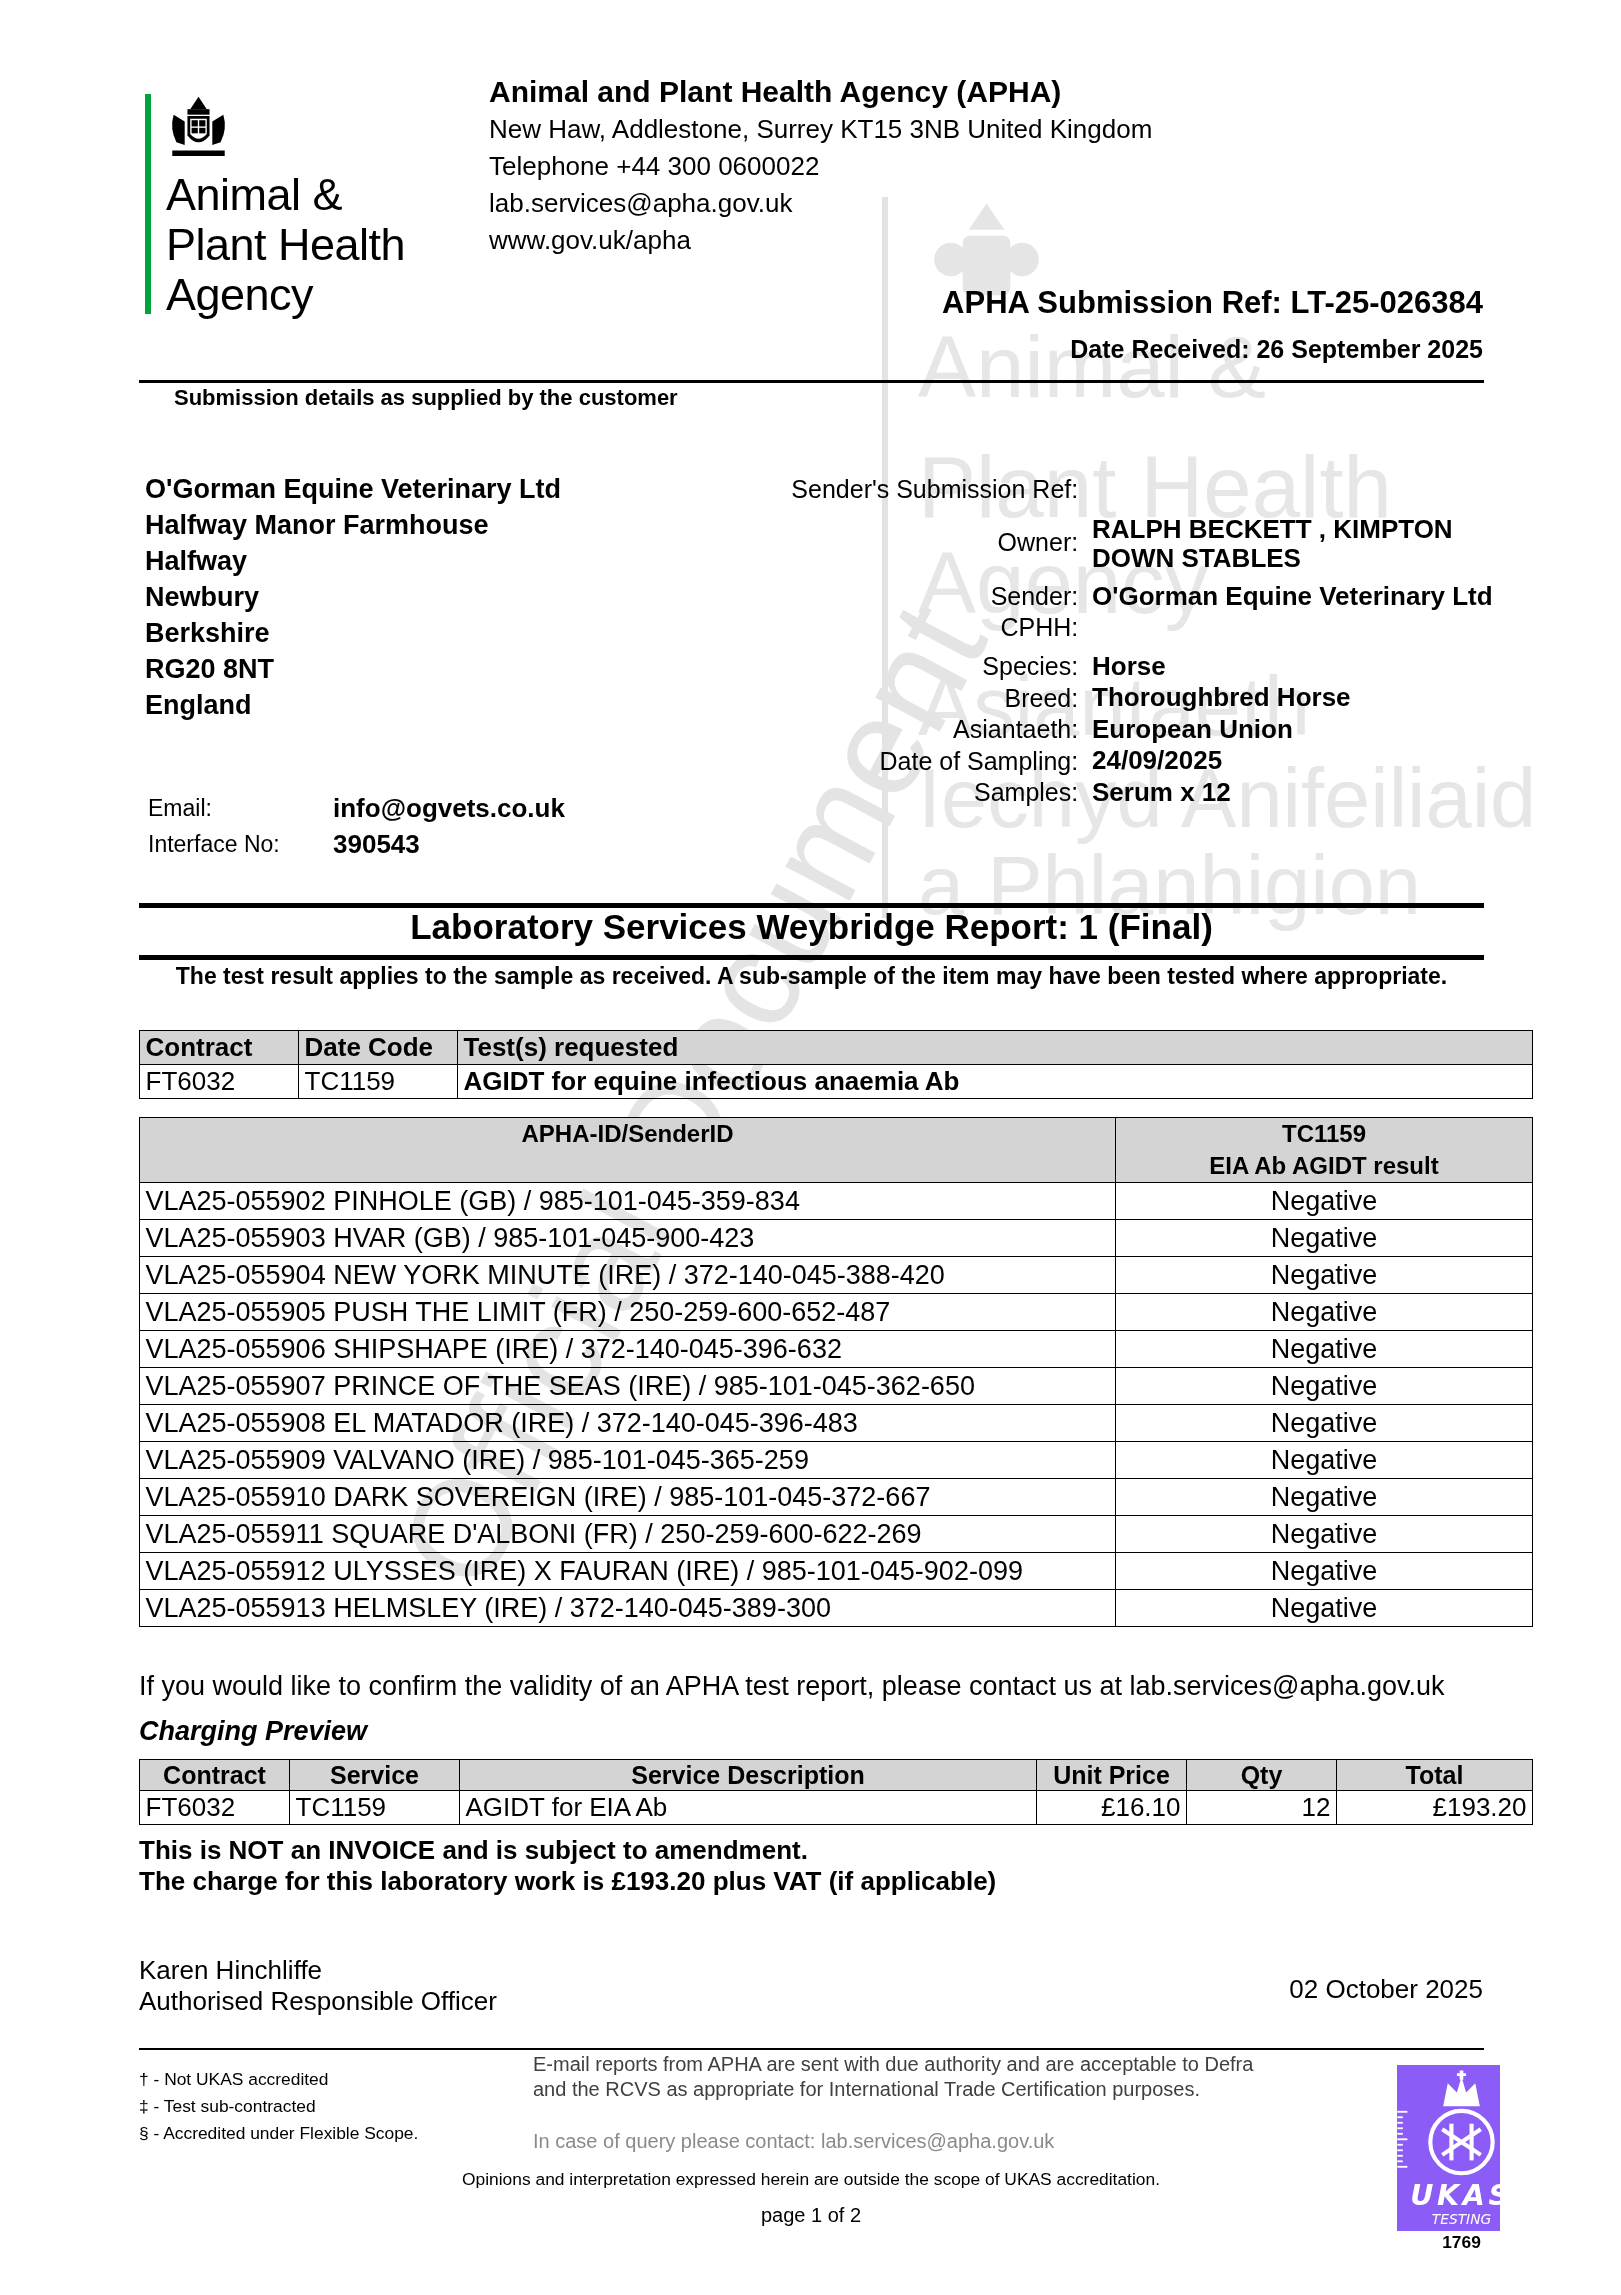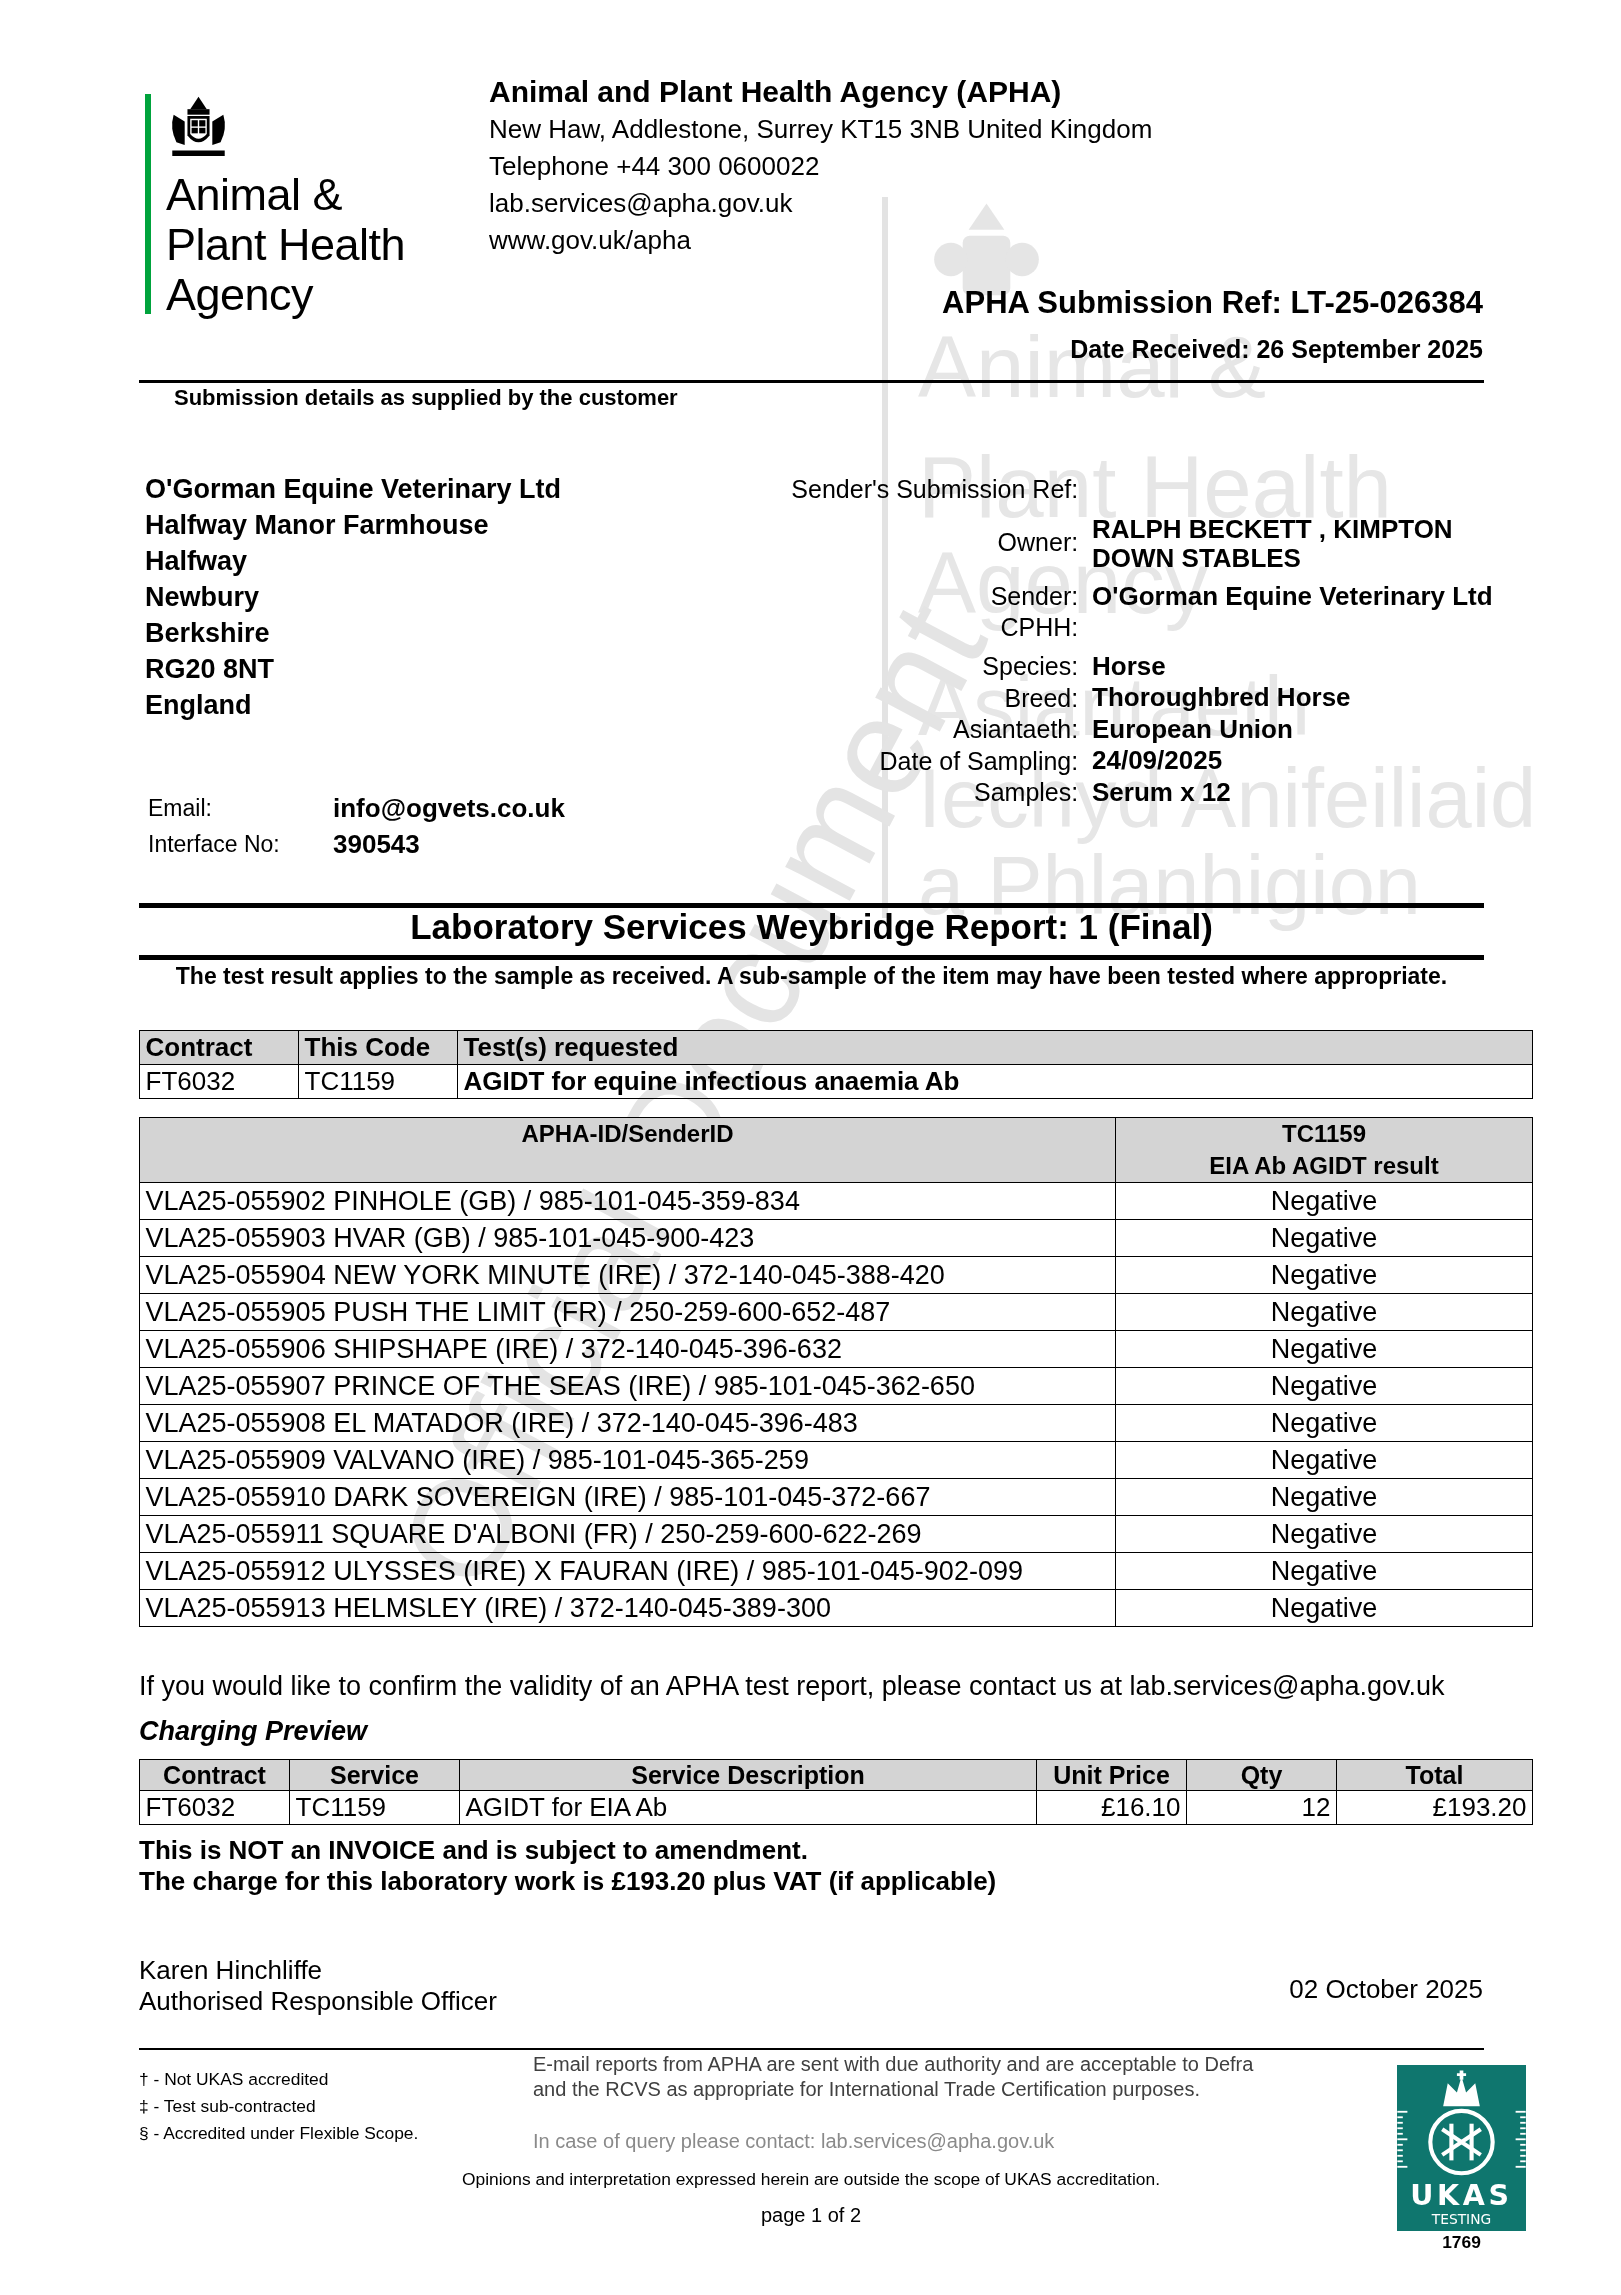--- a/index.html
+++ b/index.html
@@ -69,21 +69,21 @@
 
   .signer { left: 139px; top: 1955px; font-size: 26px; line-height: 31px; }
   .sigdate { right: 139px; top: 1974px; font-size: 26px; margin-left: 19px; }
 
   .legend { left: 139px; top: 2066px; font-size: 17.4px; line-height: 27px; }
   .emailnote { left: 533px; top: 2052px; font-size: 20px; line-height: 25px; color: #404040; width: 735px; }
   .query { left: 533px; top: 2130px; font-size: 20px; color: #8a8a8a; }
   .opinions { left: 0; width: 1622px; top: 2169px; text-align: center; font-size: 17.4px; }
   .page-num { left: 0; width: 1622px; top: 2204px; text-align: center; font-size: 20px; }
 
-  .ukas { left: 1397px; top: 2065px; width: 129px; height: 166px; background: #0f766e; }
+  .ukas { left: 1397px; top: 2065px; width: 103px; height: 166px; background: #8b5cf6; font-style: italic; }
   .ukas-num { left: 1397px; top: 2232px; width: 129px; text-align: center; font-size: 17.4px; font-weight: 700; }
 </style>
 </head>
 <body>
 
 <div class="abs wm-bar" style="left:882px;top:197px;height:482px;"></div>
 <div class="abs wm-bar" style="left:882px;top:679px;height:239px;"></div>
 <svg class="abs wm-crest" viewBox="0 0 100 110">
   <rect x="30" y="35" width="40" height="50" rx="6" fill="#999"></rect>
   <path d="M35 30 L50 8 L65 30 Z" fill="#999"></path>
@@ -192,21 +192,21 @@
 
 <div class="abs hr" style="left:139px;top:903px;width:1345px;height:4.6px;"></div>
 <div class="abs report-title">Laboratory Services Weybridge Report: 1 (Final)</div>
 <div class="abs hr" style="left:139px;top:955px;width:1345px;height:4.6px;"></div>
 <div class="abs report-note">The test result applies to the sample as received. A sub-sample of the item may have been tested where appropriate.</div>
 
 <table class="t-tests">
   <tbody>
       <tr>
     <th style="width:147px;">Contract</th>
-    <th style="width:147px;">This Code</th>
+    <th style="width:147px;">Date Code</th>
     <th>Test(s) requested</th>
   </tr>
   <tr>
     <td>FT6032</td>
     <td>TC1159</td>
     <td style="font-weight:700;">AGIDT for equine infectious anaemia Ab</td>
   </tr>
 </tbody>
   </table>
 

